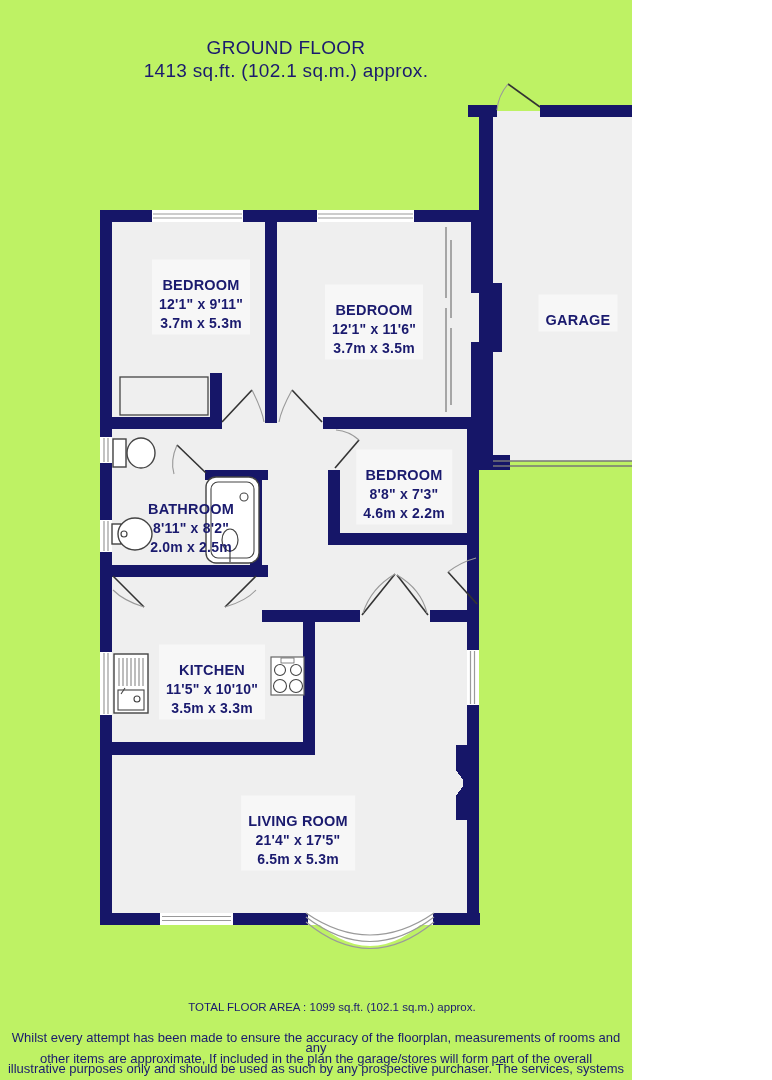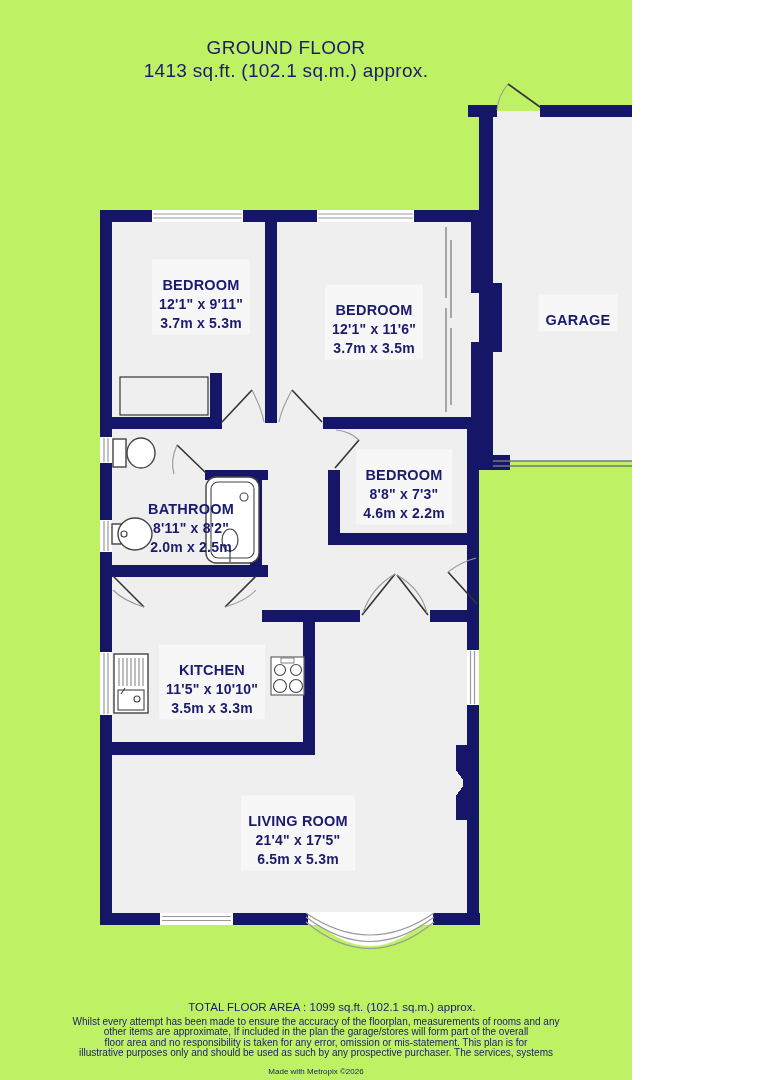--- a/index.html
+++ b/index.html
@@ -27,21 +27,21 @@
     font-size:19px;line-height:23px;letter-spacing:.3px;
   }
   .room-label{
     position:absolute;transform:translate(-50%,-50%);
     background:var(--plate);padding:2px 7px;text-align:center;
     font-weight:bold;font-size:14px;line-height:19px;letter-spacing:.2px;white-space:nowrap;
   }
   .room-label .rname{font-size:14.5px;margin-top:14px;}
   .footer{position:absolute;left:0;right:0;text-align:center;}
   .footer .total{font-size:11.5px;padding-left:32px;}
-  .footer .disc{font-size:10px;line-height:10.4px;margin-top:4px;}
+  .footer .disc{font-size:13px;line-height:10.4px;margin-top:20px;}
   .footer .credit{font-size:8px;margin-top:8px;}
 </style>
 </head>
 <body>
 
 <div id="stage">
 
   <div class="title">
     <div>GROUND FLOOR</div>
     <div>1413 sq.ft. (102.1 sq.m.) approx.</div>
@@ -275,19 +275,18 @@
     <div class="rname">LIVING ROOM</div>
     <div>21'4"  x 17'5"</div>
     <div>6.5m  x 5.3m</div>
   </div>
 
   <div class="footer" style="top:1001px">
     <div class="total">TOTAL FLOOR AREA : 1099 sq.ft. (102.1 sq.m.) approx.</div>
     <div class="disc">
       <div>Whilst every attempt has been made to ensure the accuracy of the floorplan, measurements of rooms and any</div>
       <div>other items are approximate, If included in the plan the garage/stores will form part of the overall</div>
-      <div>floor area and no responsibility is taken for any error, omission or mis-statement. This plan is for</div>
       <div>illustrative purposes only and should be used as such by any prospective purchaser. The services, systems</div>
     </div>
     <div class="credit">Made with Metropix ©2026</div>
   </div>
 
 </div>
 
 </body></html>

